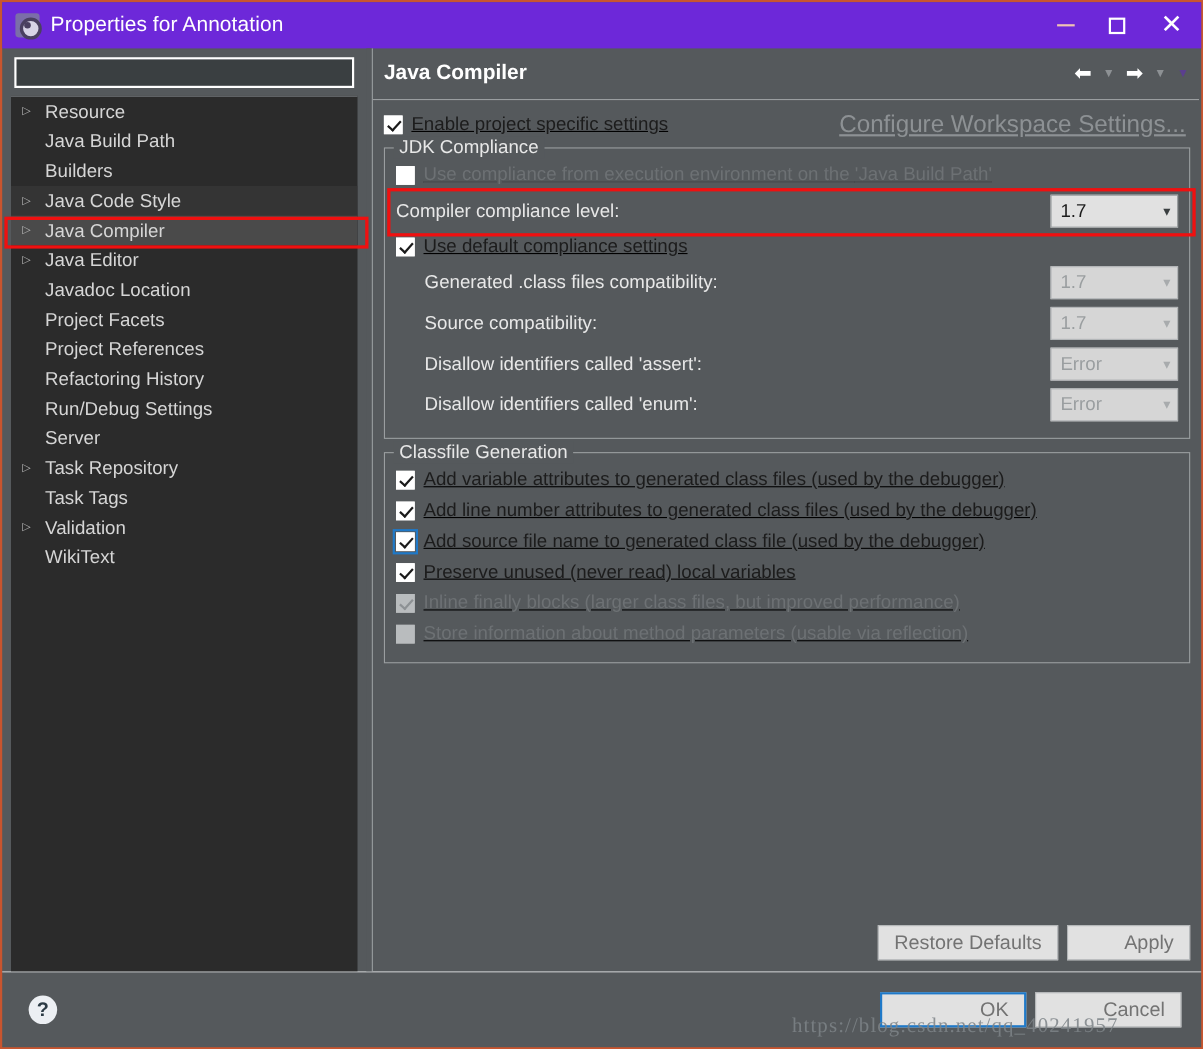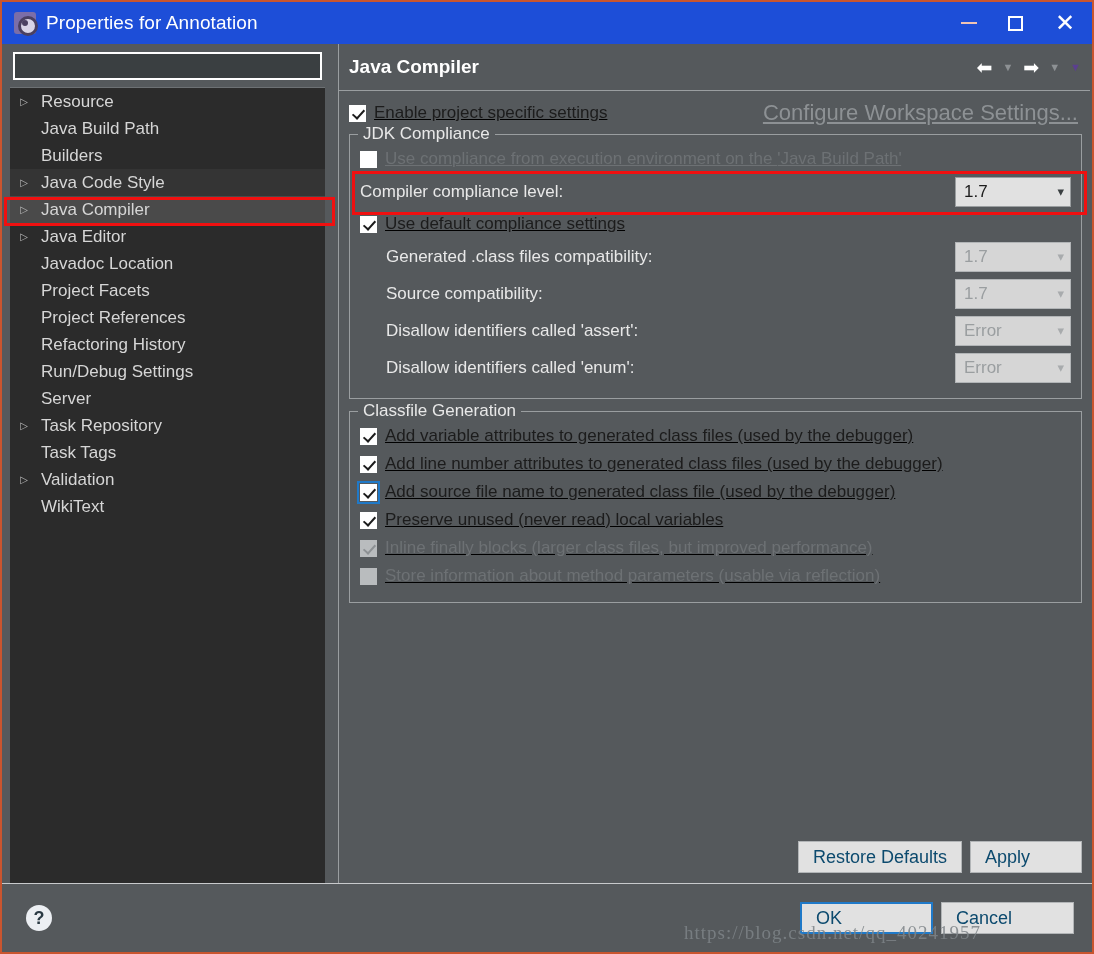--- a/index.html
+++ b/index.html
@@ -13,21 +13,21 @@
     position: relative;
     width: 1094px; height: 954px;
     background: #55595c;
     border: 2px solid #c9552f;
     display: flex; flex-direction: column;
   }
 
   
   .titlebar {
     height: 42px; flex: 0 0 42px;
-    background: #1d4ed8;
+    background: #6d28d9;
     display: flex; align-items: center;
     position: relative;
   }
   .title-icon {
     width: 22px; height: 22px; margin-left: 12px; margin-right: 10px;
     background: #7b6ea8;
     border-radius: 3px;
     position: relative;
     flex: 0 0 22px;
   }
@@ -197,22 +197,22 @@
   .sub-rows { padding-left: 26px; }
 
   
   .rp-footer {
     flex: 0 0 auto; display: flex; justify-content: flex-end;
     gap: 8px; padding: 0 10px 10px 10px;
   }
   .btn {
     height: 32px; min-width: 112px;
     background: #e1e1e1; border: 1px solid #b2b5b7;
-    color: #0c4a6e; font-size: 18px;
-    display: flex; align-items: center; justify-content: flex-start;
+    color: #737373; font-size: 18px;
+    display: flex; align-items: center; justify-content: flex-end;
     padding: 0 14px;
   }
 
   .hr-full { height: 1px; background: #c8cacc; }
 
   
   .dlgfooter {
     flex: 0 0 68px; height: 68px;
     display: flex; align-items: center;
     padding: 0 10px; position: relative;
@@ -223,21 +223,21 @@
     font-size: 18px; font-weight: bold;
     display: flex; align-items: center; justify-content: center;
     margin-left: 14px;
   }
   .dlgbtns { margin-left: auto; display: flex; gap: 8px; padding-right: 8px; padding-left: 25px; }
   .btn.primary { border: 2px solid #1f79c8; min-width: 133px; }
   .btn.wide { min-width: 133px; }
 
   .watermark {
     position: absolute;
-    left: 682px; top: 920px;
+    left: 718px; top: 920px;
     color: #7e8488; font-size: 19px;
     font-family: "Liberation Serif", serif;
     letter-spacing: 1px;
     white-space: nowrap;
     z-index: 30;
     opacity: .85;
   }
 </style>
 </head>
 <body>

